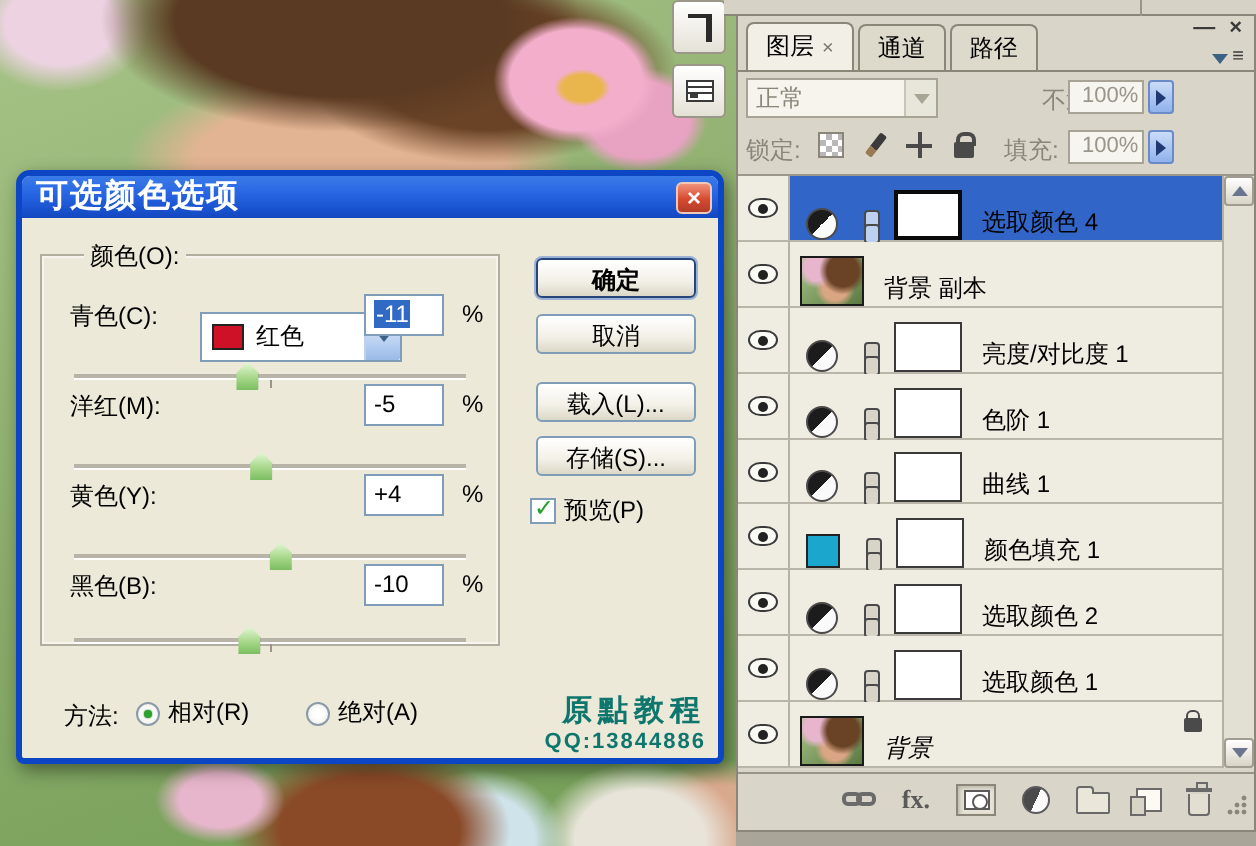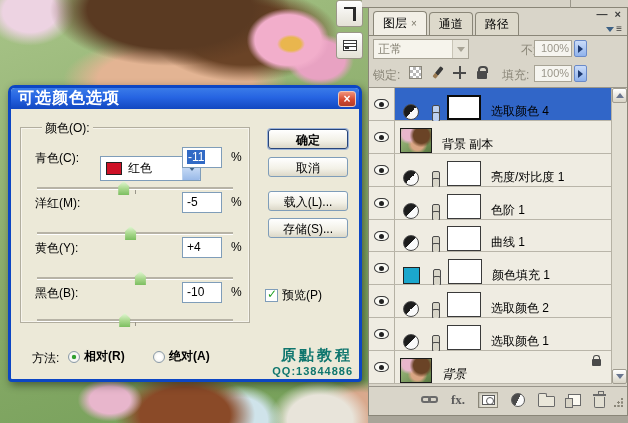--- a/index.html
+++ b/index.html
@@ -71,30 +71,30 @@
   .slider .thumb { position:absolute; top:0; width:11px; height:14px; margin-left:-5px;
     background:linear-gradient(180deg,#E6F8D8 0%,#A8D88C 55%,#7CBE60 100%);
     clip-path:polygon(50% 0, 100% 38%, 100% 100%, 0 100%, 0 38%);
     filter:drop-shadow(0 0 1px #4a8a3a); }
 
   .btn { position:absolute; left:257px; width:80px; height:20px; text-align:center;
     background:linear-gradient(#ffffff,#f2f0e6 60%,#dcd8c8); border:1px solid #7F9DB9; border-radius:3px;
     font-size:12px; padding-top:2px; }
   .btn.default { border:1px solid #28457A; box-shadow:0 0 0 1px #9ab2d8; font-weight:bold; }
 
-  .checkrow { position:absolute; left:254px; top:138px; display:flex; align-items:center;margin-top:40px; }
+  .checkrow { position:absolute; left:254px; top:138px; display:flex; align-items:center; }
   .checkbox { width:13px; height:13px; background:#fff; border:1px solid #7F9DB9; margin-right:4px;
     position:relative; }
   .checkbox::after { content:"✓"; position:absolute; left:1px; top:-3px; color:#21A121; font-weight:bold; font-size:12px; }
 
   .radio { width:12px; height:12px; border-radius:50%; border:1px solid #8a9aa8;
     background:radial-gradient(#ffffff 30%,#e8e8e0); margin-right:4px; position:relative; }
   .radio.on::after { content:""; position:absolute; left:3px; top:3px; width:4px; height:4px;
     border-radius:50%; background:#2DA12D; box-shadow:0 0 1px #1a7a1a; }
-  .radiorow { position:absolute; display:flex; align-items:center;font-weight:bold; }
+  .radiorow { position:absolute; display:flex; align-items:center; }
 
   .watermark { position:absolute; right:6px; top:237px; text-align:right; color:#0f766e; }
   .wm1 { font-size:15px; font-weight:bold; letter-spacing:3px; }
   .wm2 { font-size:11px; font-weight:bold; letter-spacing:1px; }
 
   
   .top-strip { position:absolute; left:362px; top:0; width:266px; height:8px; background:#D6D2C6;
     border-bottom:1px solid #8a8678; }
   .top-strip .vdiv { position:absolute; left:208px; top:0; width:1px; height:8px; background:#9a968a; }
 

